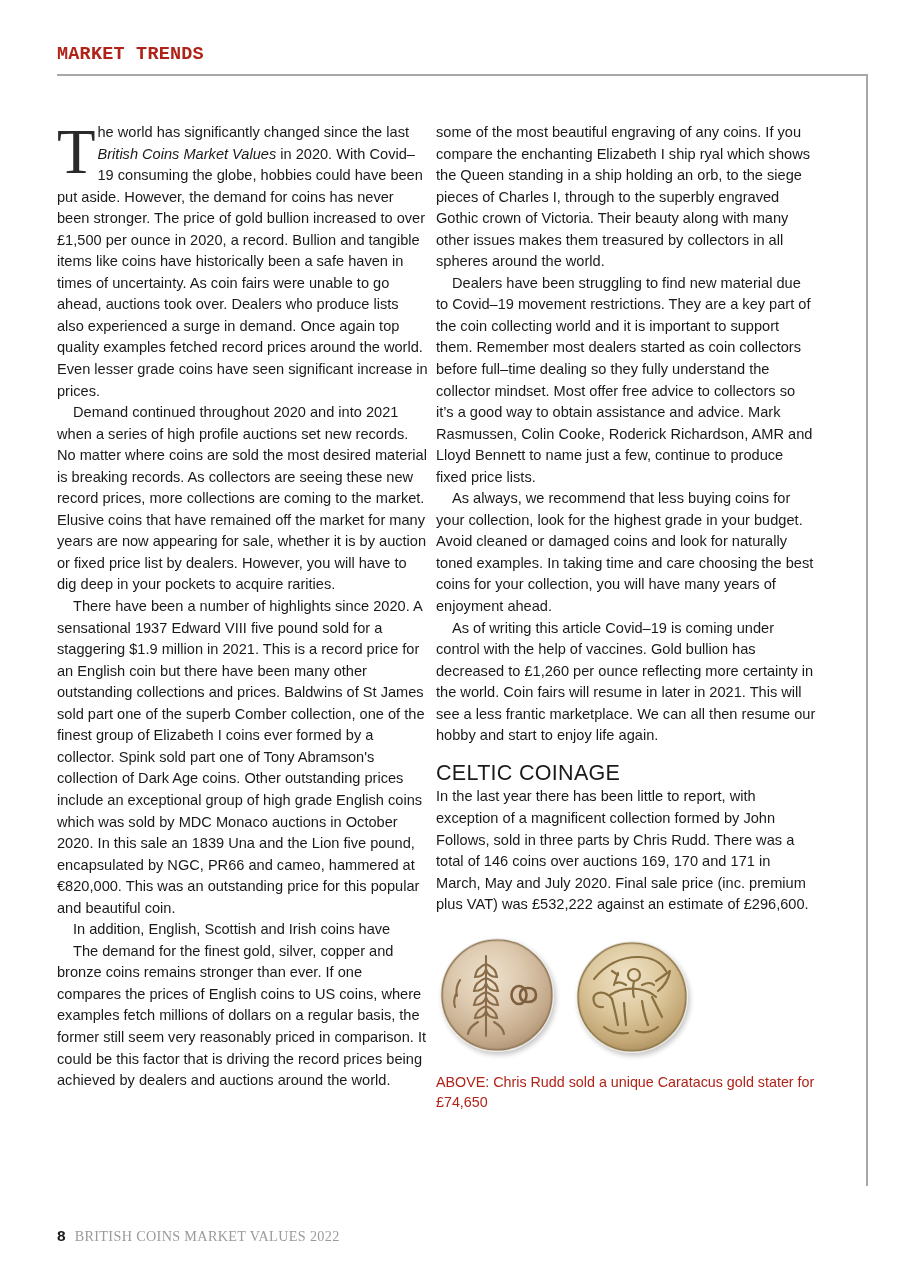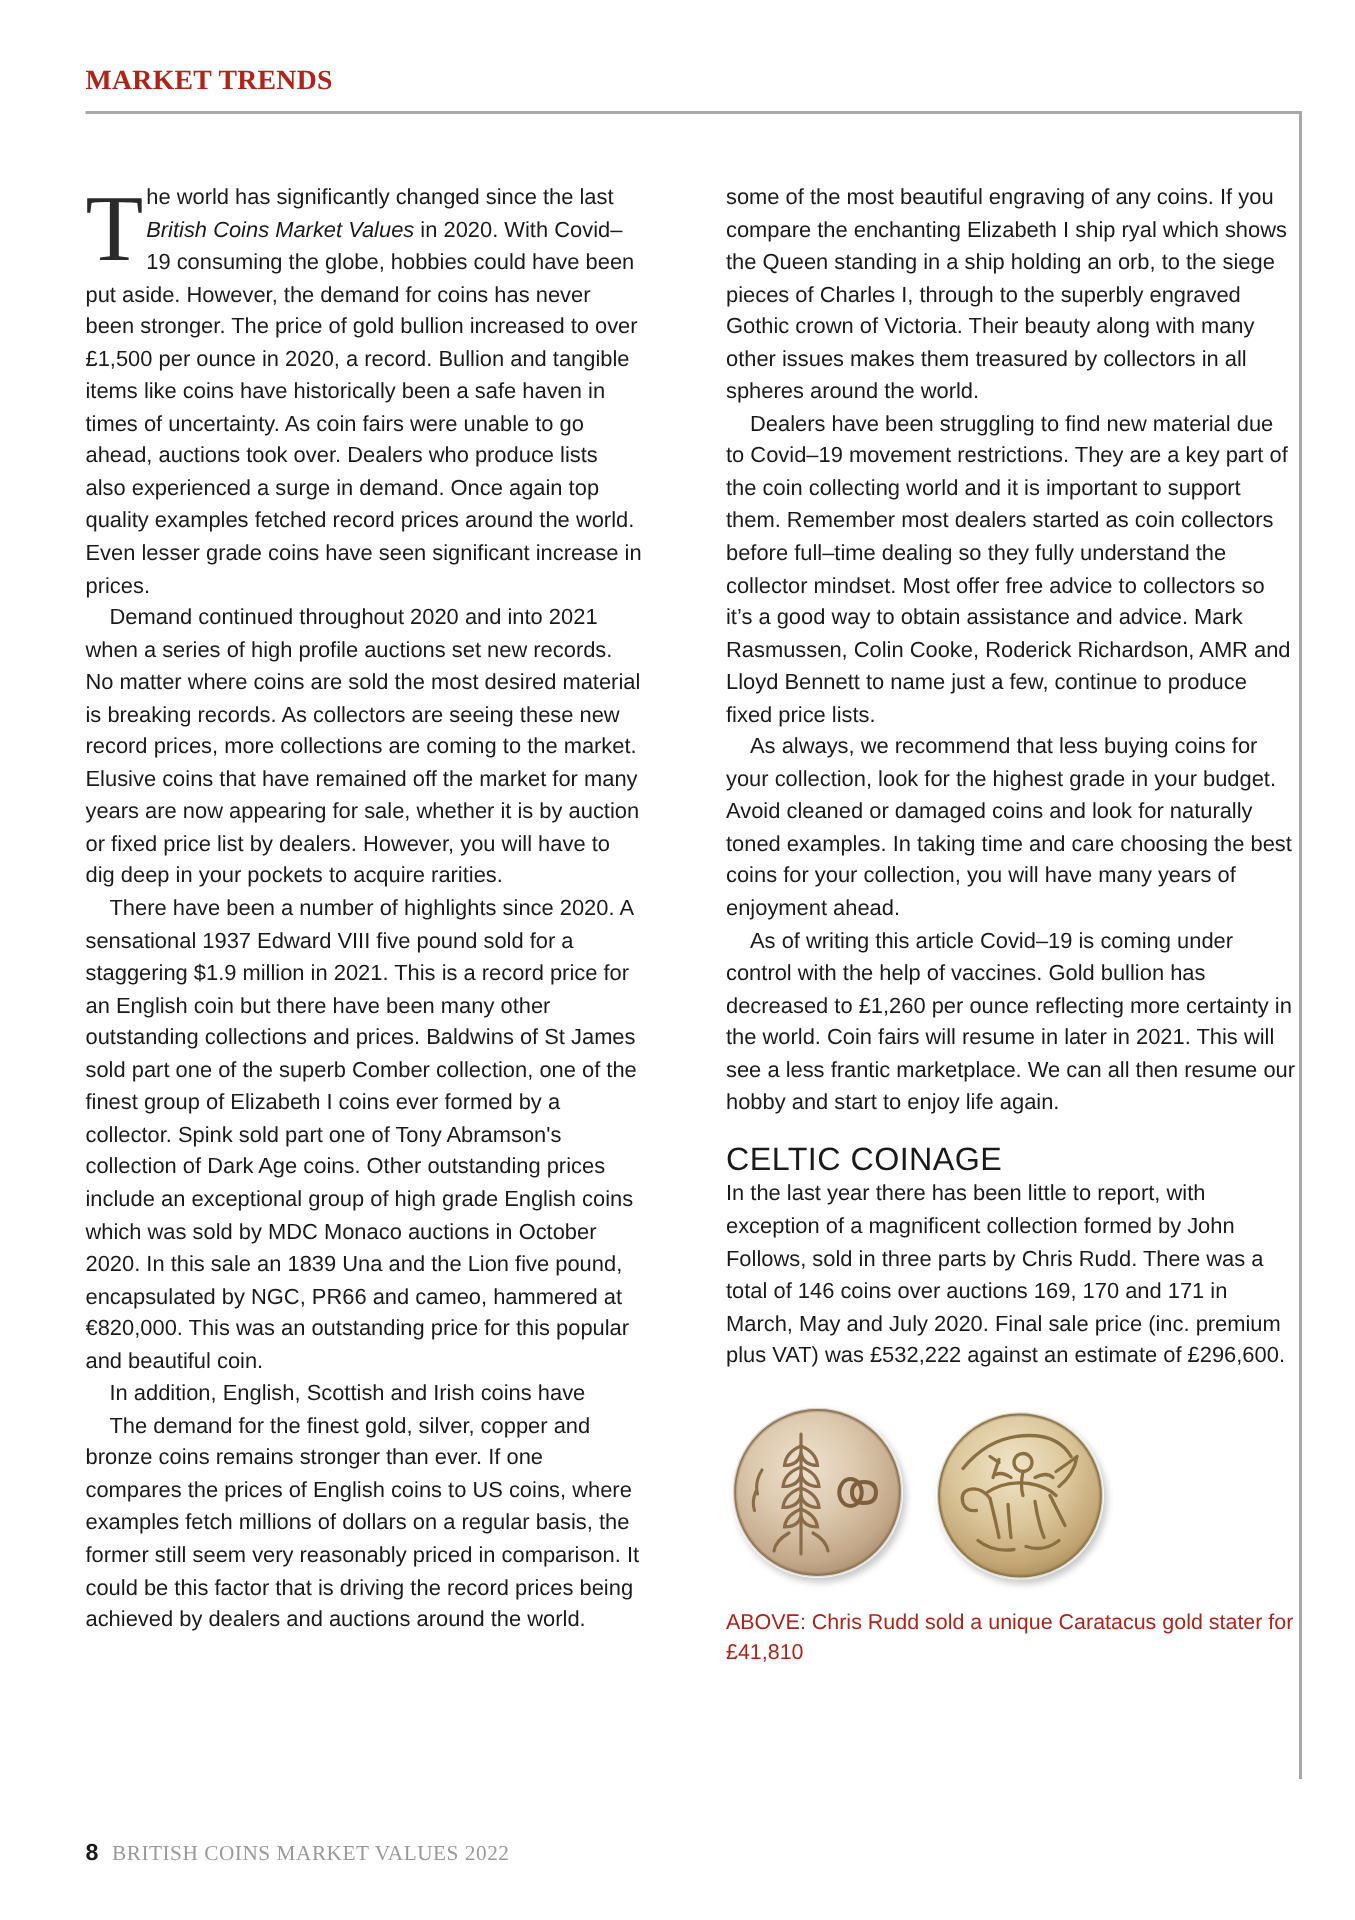--- a/index.html
+++ b/index.html
@@ -26,21 +26,21 @@
 
   
   .section-header {
     position: absolute;
     left: 57px;
     top: 44px;
     font-size: 18.5px;
     font-weight: bold;
     letter-spacing: 0.2px;
     color: #b02318;
-    font-family: Liberation Serif, serif;
+    font-family: Liberation Mono, monospace;
   }
 
   
   .rule-top {
     position: absolute;
     left: 57px;
     top: 74px;
     width: 811px;
     height: 2px;
     background: #a8a8a8;
@@ -59,21 +59,21 @@
     position: absolute;
     top: 122px;
     width: 371px;
     font-size: 14.6px;
     line-height: 21.55px;
     color: #1a1a1a;
     text-align: left;
     font-family: "Liberation Sans", sans-serif;
   }
   .col-left  { left: 57px; }
-  .col-right { left: 484px; width: 380px; }
+  .col-right { left: 436px; width: 380px; }
 
   .col p {
     margin: 0;
     text-indent: 16px;
   }
   .col p.first { text-indent: 0; }
 
   
   .dropcap-para {
     position: relative;
@@ -252,21 +252,21 @@
           <path d="M66 44 q8 -4 12 0"></path>
           <path d="M42 32 l-4 12"></path>
           <path d="M36 30 l6 4"></path>
           <path d="M28 86 q10 8 24 6"></path>
           <path d="M60 90 q12 4 22 -4"></path>
         </g>
         <circle cx="56" cy="56" r="54" fill="none" stroke="rgba(120,100,60,0.25)" stroke-width="3"></circle>
       </svg>
     </div>
 
-    <div class="caption">ABOVE: Chris Rudd sold a unique Caratacus gold stater for £41,810</div>
+    <div class="caption">ABOVE: Chris Rudd sold a unique Caratacus gold stater for £74,650</div>
   </div>
 
   <div class="footer">
     <span class="footer-page">8</span>
     <span class="footer-title">BRITISH COINS MARKET VALUES 2022</span>
   </div>
 
 </div>
 
 </body></html>

